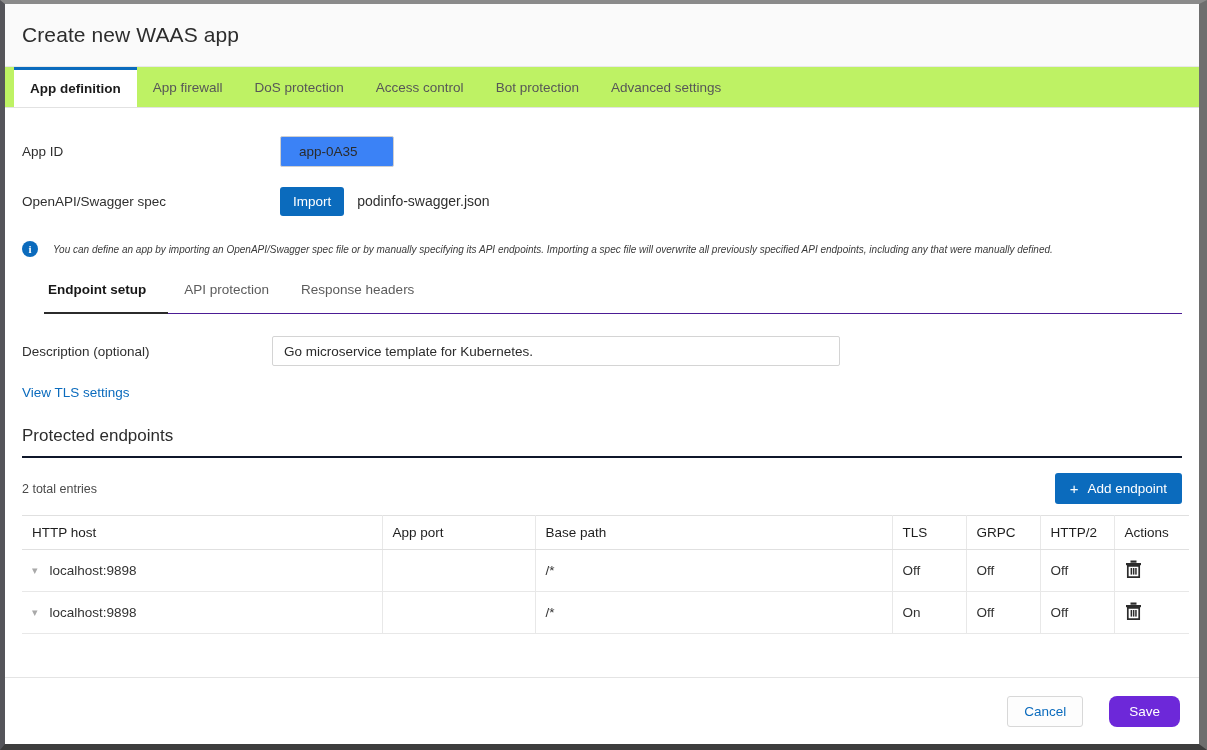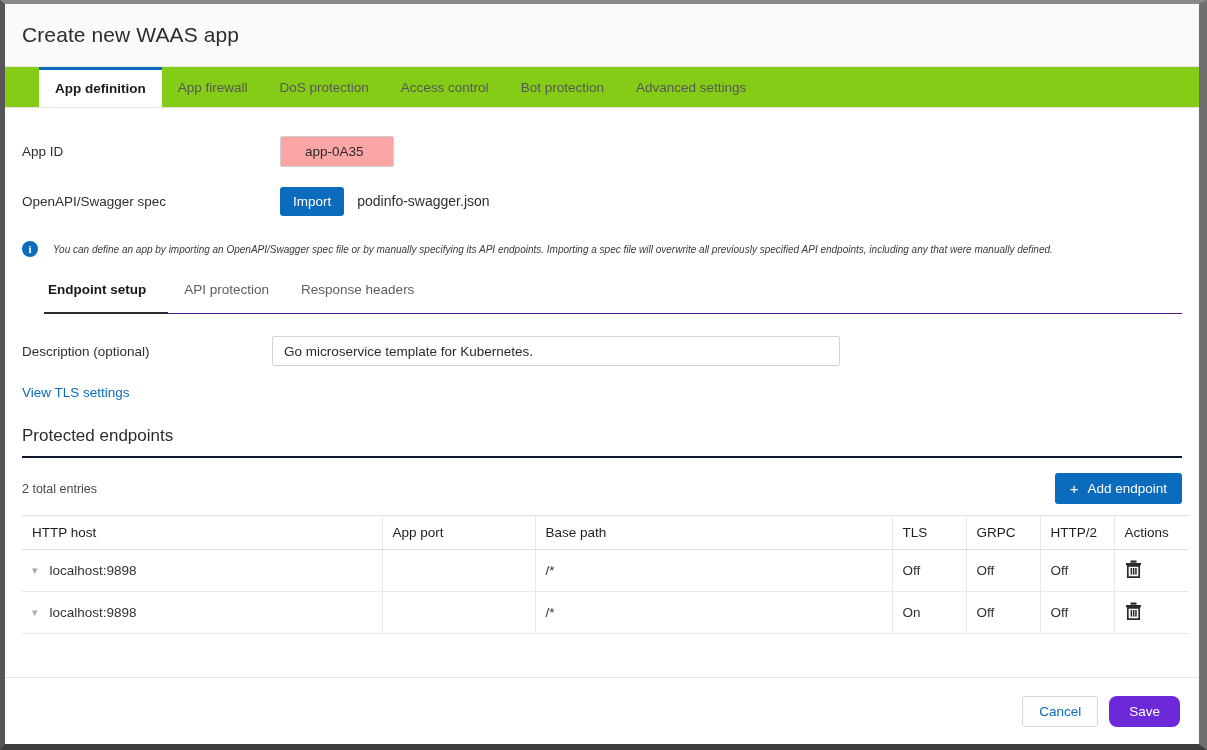--- a/index.html
+++ b/index.html
@@ -44,25 +44,25 @@
     font-size: 21px;
     color: #2d2d2d;
     font-weight: 400;
     letter-spacing: .1px;
   }
 
   
   .tabstrip {
     flex: 0 0 41px;
     height: 41px;
-    background: #84cc16;
+    background: #bef264;
     border-bottom: 1px solid #e2e2e2;
     display: flex;
     align-items: stretch;
-    padding-left: 34px;
+    padding-left: 9px;
   }
   .tab {
     position: relative;
     display: flex;
     align-items: center;
     padding: 0 16px;
     font-size: 13.5px;
     color: #575757;
     cursor: pointer;
     background: transparent;
@@ -96,25 +96,25 @@
     width: 258px;
     flex: 0 0 258px;
     font-size: 13.5px;
     color: #2f2f2f;
   }
   .appid-input {
     width: 114px;
     height: 31px;
     border: 1px solid #cfcfcf;
     border-radius: 2px;
-    padding: 0 24px;
+    padding: 0 18px;
     font-size: 13.5px;
     color: #2b2b2b;
     font-family: "Liberation Sans", sans-serif;
-    background: #fca5a5;
+    background: #3b82f6;
     outline: none;
   }
   .btn-import {
     background: #0b6bbd;
     color: #fff;
     border: none;
     border-radius: 3px;
     height: 29px;
     padding: 0 13px;
     font-size: 13.5px;
@@ -309,21 +309,21 @@
 
   
   .footer {
     flex: 0 0 67px;
     height: 67px;
     border-top: 1px solid #e4e4e4;
     display: flex;
     align-items: center;
     justify-content: flex-end;
     padding-right: 19px;
-    gap: 11px;
+    gap: 26px;
     background: #ffffff;
   }
   .btn-cancel {
     background: #fdfdfd;
     color: #0b6bbd;
     border: 1px solid #d8d8d8;
     border-radius: 3px;
     height: 31px;
     padding: 0 16px;
     font-size: 13.5px;

